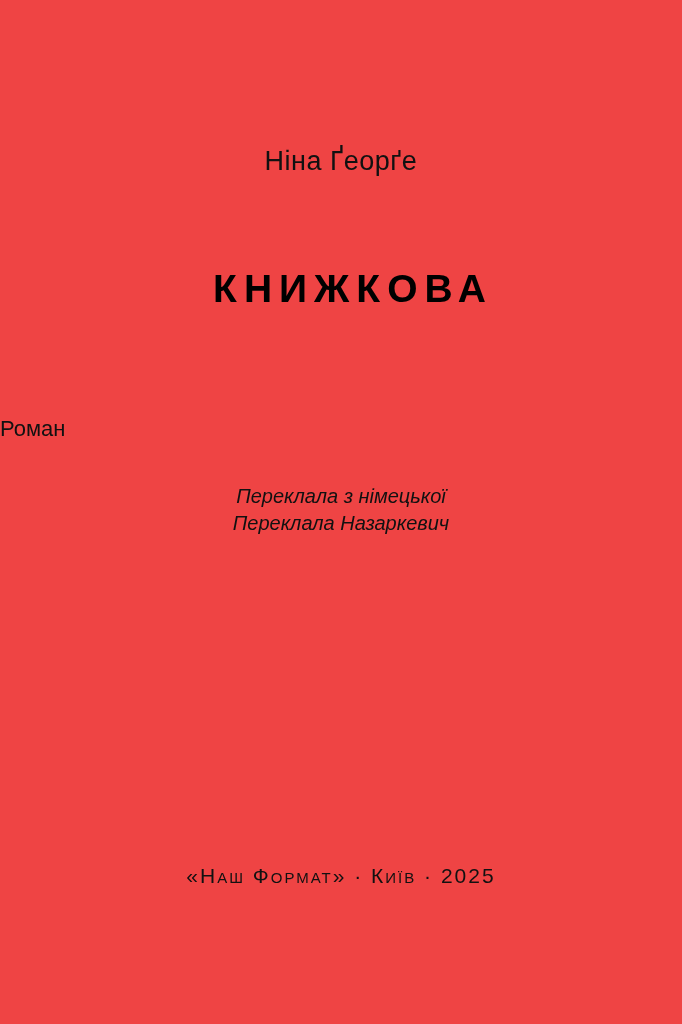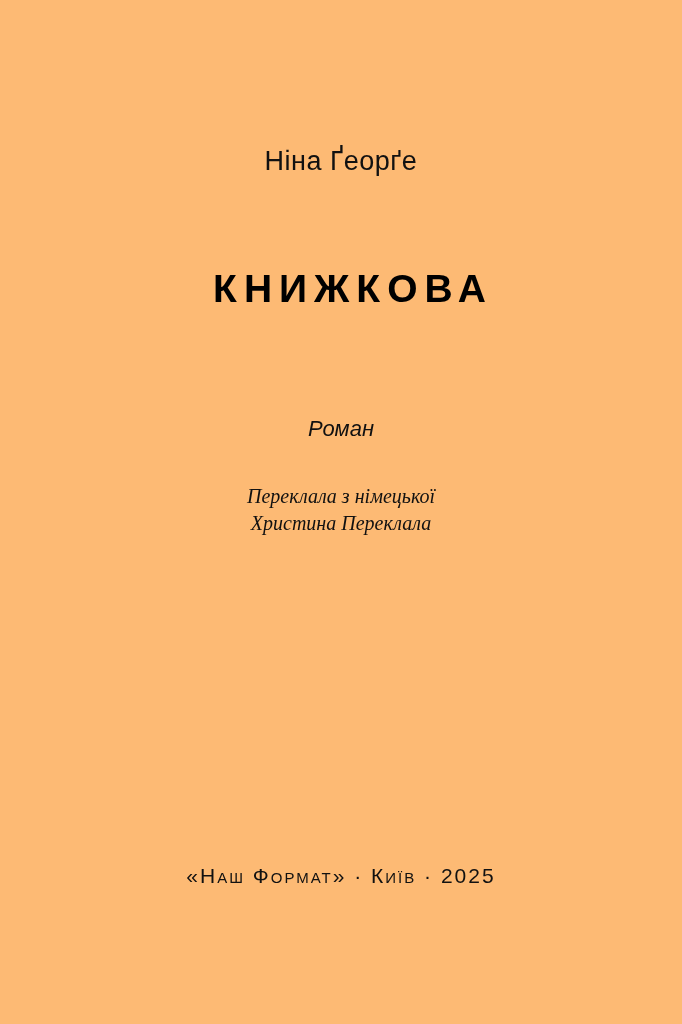--- a/index.html
+++ b/index.html
@@ -4,21 +4,21 @@
 <style>
   html, body {
     margin: 0;
     padding: 0;
     background: #ffffff;
   }
   .page {
     position: relative;
     width: 682px;
     height: 1024px;
-    background: #fdba74;
+    background: #ef4444;
     overflow: hidden;
     font-family: "Liberation Sans", sans-serif;
     color: #111111;
   }
   .author {
     position: absolute;
     top: 146px;
     left: 0;
     width: 100%;
     text-align: center;
@@ -37,33 +37,31 @@
     font-weight: 700;
     letter-spacing: 7px;
     line-height: 62px;
     color: #000000;
   }
   .genre {
     position: absolute;
     top: 416px;
     left: 0;
     width: 100%;
-    text-align: center;
     font-size: 22px;
     font-weight: 400;
     color: #111111;
-    font-style: italic;
   }
   .translator {
     position: absolute;
     top: 483px;
     left: 0;
     width: 100%;
     text-align: center;
-    font-family: Liberation Serif, serif;
+    font-family: Liberation Sans, sans-serif;
     font-style: italic;
     font-size: 20px;
     line-height: 27px;
     color: #111111;
   }
   .imprint {
     position: absolute;
     top: 864px;
     left: 0;
     width: 100%;
@@ -82,18 +80,18 @@
   <div class="author">Ніна Ґеорґе</div>
 
   <div class="title">
     <div>КНИЖКОВА</div>
   </div>
 
   <div class="genre">Роман</div>
 
   <div class="translator">
     <div>Переклала з німецької</div>
-    <div>Христина Переклала</div>
+    <div>Переклала Назаркевич</div>
   </div>
 
   <div class="imprint">«Наш Формат» · Київ · 2025</div>
 
 </div>
 
 </body></html>

